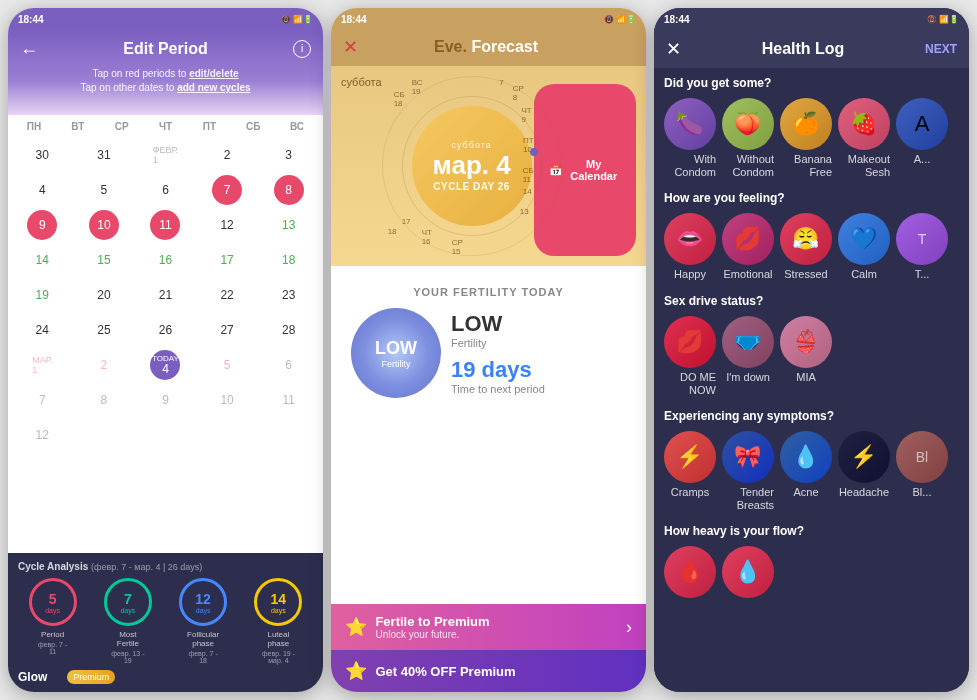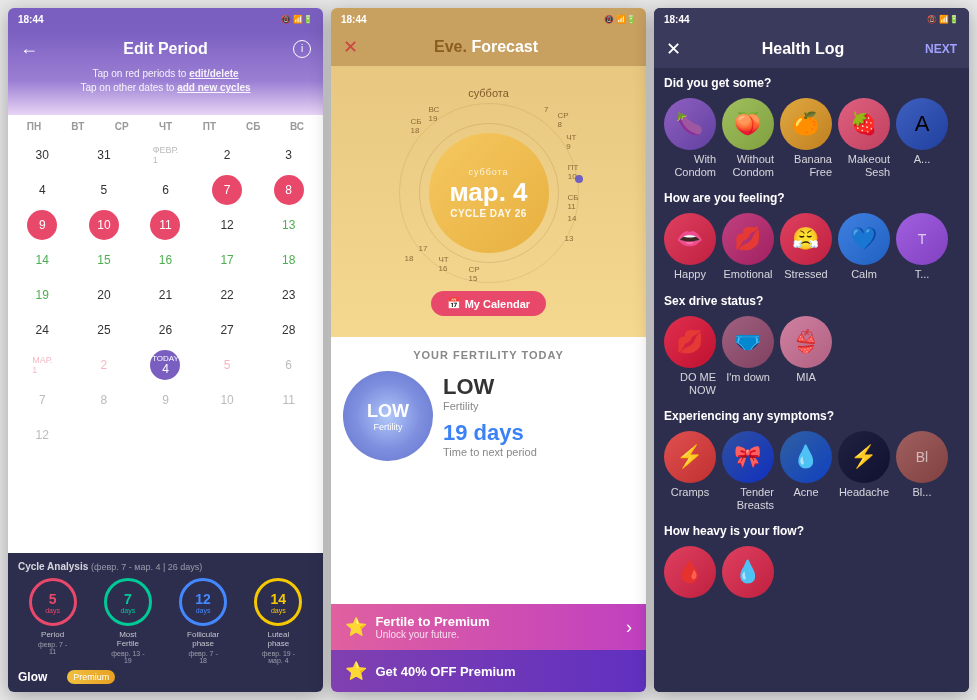--- a/index.html
+++ b/index.html
@@ -9,21 +9,21 @@
       background: #e8e8e8;
       display: flex;
       gap: 8px;
       padding: 8px;
       font-family: 'Arial', sans-serif;
       overflow: hidden;
     }
 
     
     .phone {
-      border-radius: 6px;
+      border-radius: 26px;
       overflow: hidden;
       box-shadow: 0 4px 20px rgba(0,0,0,0.3);
       display: flex;
       flex-direction: column;
       flex: 1;
       position: relative;
     }
 
     
     .status-bar {
@@ -206,24 +206,22 @@
       display: flex;
       align-items: center;
       justify-content: space-between;
     }
     .eve-text { color: #8b5e20; }
     .forecast-text { color: white; }
     .close-btn { color: #cc4444; font-size: 18px; cursor: pointer; }
 
     .phone2-circle-area {
       background: linear-gradient(180deg, #e8c880 0%, #f5d890 100%);
-      padding: 21px;
-      display: flex;
-      flex-direction: column;
-      align-items: center;
+      padding: 10px;
+      display: flex;
       position: relative;
     }
     .orbit-container {
       width: 200px;
       height: 200px;
       position: relative;
     }
     .orbit-ring {
       position: absolute;
       border-radius: 50%;
@@ -250,21 +248,21 @@
       font-weight: bold;
       cursor: pointer;
       margin-top: 8px;
       display: flex;
       align-items: center;
       gap: 4px;
     }
 
     .phone2-fertility {
       background: white;
-      padding: 12px;
+      padding: 20px;
       flex: 1;
     }
     .fertility-title {
       text-align: center;
       font-size: 11px;
       color: #888;
       letter-spacing: 1px;
       font-weight: bold;
       margin-bottom: 10px;
     }

